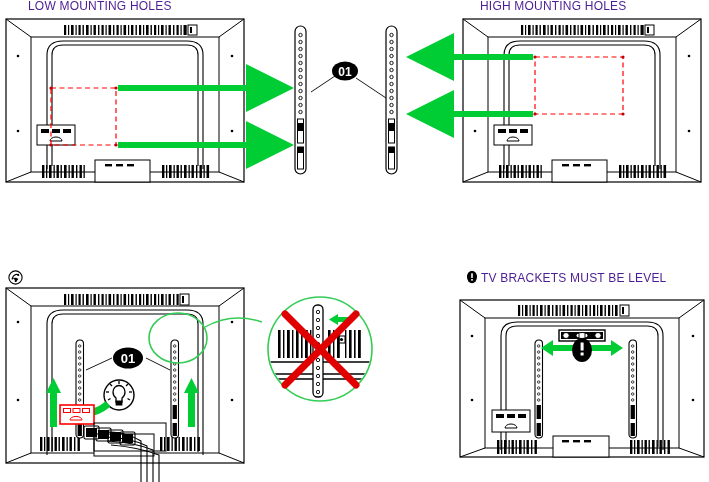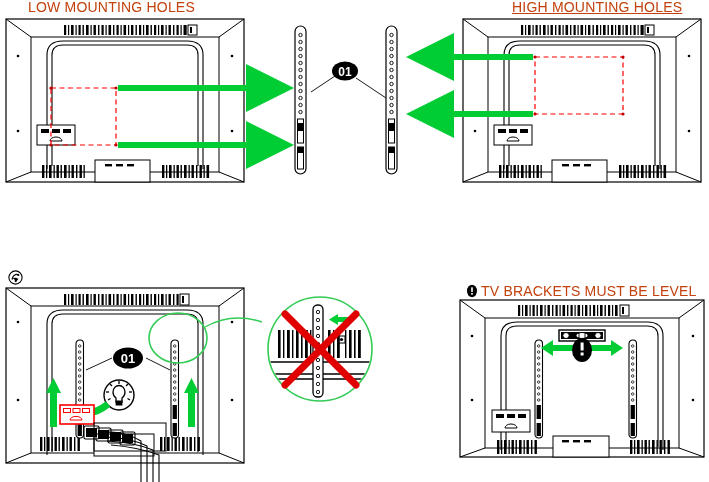--- a/index.html
+++ b/index.html
@@ -2,50 +2,50 @@
 <html><head>
 <meta charset="utf-8">
 <style>
   html,body{margin:0;padding:0;background:#ffffff;}
   body{
     width:709px;height:482px;position:relative;overflow:hidden;
     font-family:"Liberation Sans","DejaVu Sans",sans-serif;
     color:#111118;
   }
   .hdr{
-    position:absolute;font-size:14px;font-weight:400;letter-spacing:.2px;
-    color:#c2410c;white-space:nowrap;
+    position:absolute;font-size:12px;font-weight:400;letter-spacing:.2px;
+    color:#4c1d95;white-space:nowrap;
   }
   .hdr-ico{display:inline-block;vertical-align:-2px;margin-right:3px;}
   svg{display:block;overflow:visible;}
   .stage{position:absolute;left:0;top:0;width:709px;height:482px;}
 </style>
 </head>
 <body>
 
 <div class="hdr" style="left:28px;top:-1px;">
   <span>LOW MOUNTING HOLES</span>
 </div>
 
-<div class="hdr" style="left:512px;top:-1px;text-decoration:underline;">
+<div class="hdr" style="left:480px;top:-1px;">
   <span>HIGH MOUNTING HOLES</span>
 </div>
 
 <div class="hdr" style="left:8px;top:270px;">
   <span class="hdr-ico">
     <svg width="15" height="15" viewBox="0 0 15 15">
       <circle cx="7.5" cy="7.5" r="6.6" fill="#fff" stroke="#000" stroke-width="1.1"></circle>
       <path d="M4 9.5 Q5 5.5 7.6 4.6 Q9.6 4 10.6 5.4" fill="none" stroke="#000" stroke-width="1.1"></path>
       <path d="M10.9 3.6 L11.3 6.1 L9 5.6 Z" fill="#000"></path>
       <path d="M4.6 8.4 q1.4 .2 2 1.4 q.4 1 .2 2.2 l1.6 .1 q.3-1.6 1.2-2.2 q.7-.5 .6-1.5 l-1.2 .1 q-.1-.7-.8-.8 q-1.4-.2-2.2 .3 z" fill="#000"></path>
     </svg>
   </span>
 </div>
 
-<div class="hdr" style="left:466px;top:270px;margin-top:13px;">
+<div class="hdr" style="left:466px;top:270px;">
   <span class="hdr-ico">
     <svg width="12" height="14" viewBox="0 0 12 14">
       <ellipse cx="6" cy="7" rx="5" ry="6.2" fill="#000"></ellipse>
       <rect x="5.2" y="3.3" width="1.6" height="4.6" fill="#fff"></rect>
       <rect x="5.2" y="9" width="1.6" height="1.7" fill="#fff"></rect>
     </svg>
   </span><span>TV BRACKETS MUST BE LEVEL</span>
 </div>
 
 <svg class="stage" viewBox="0 0 709 482">

